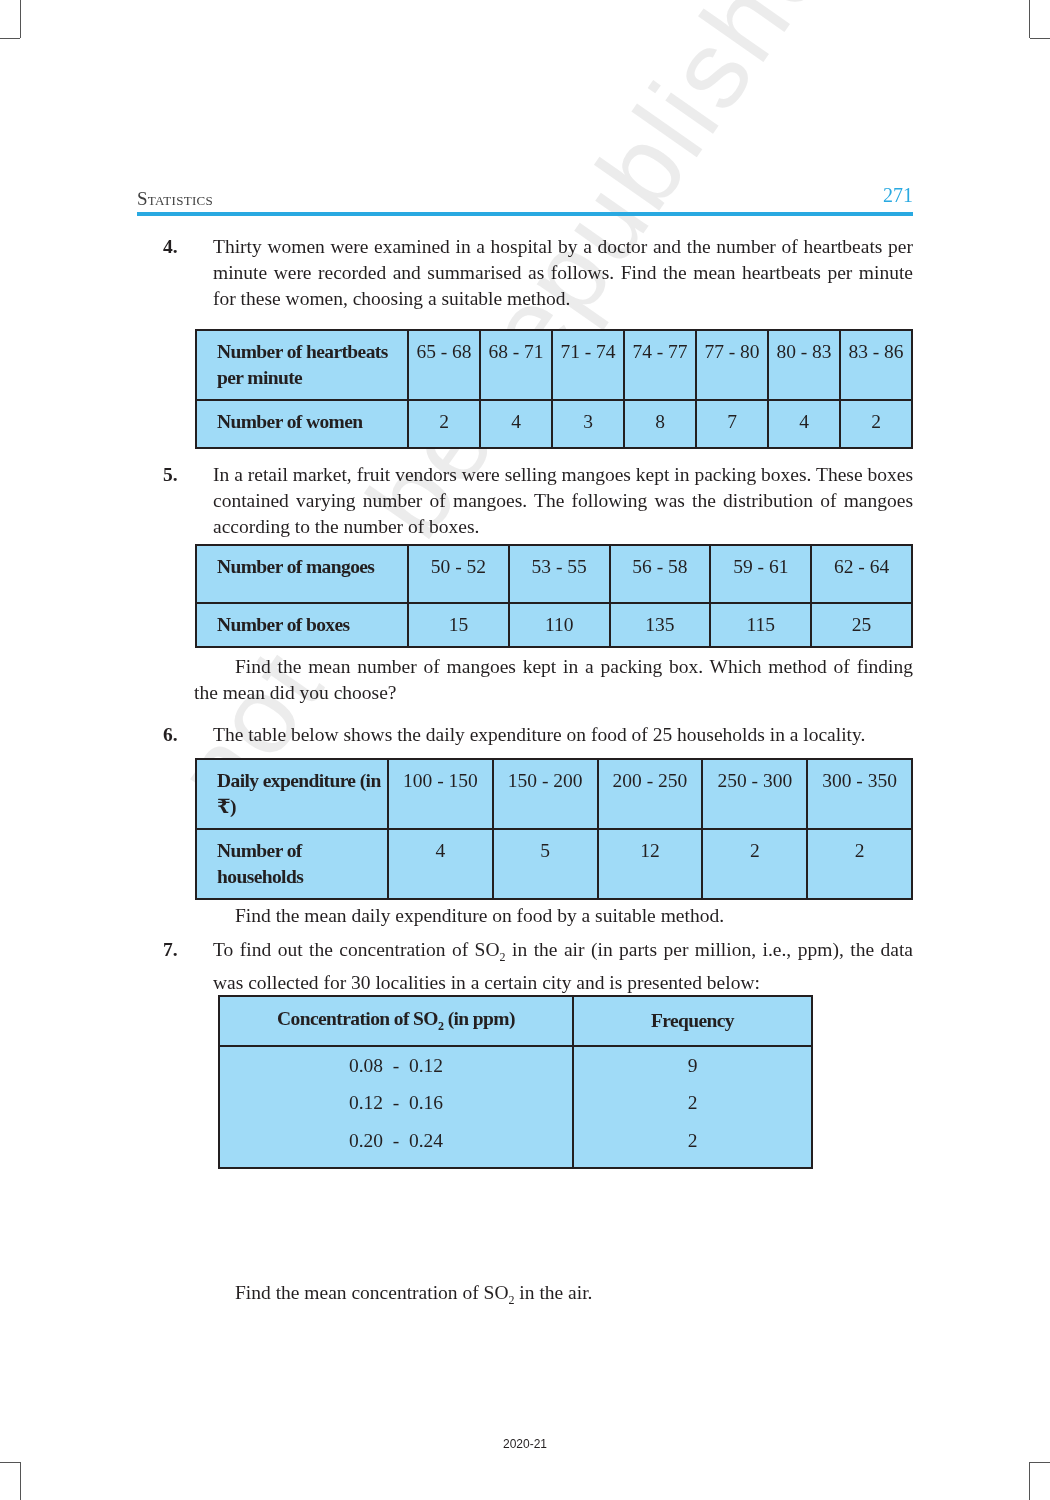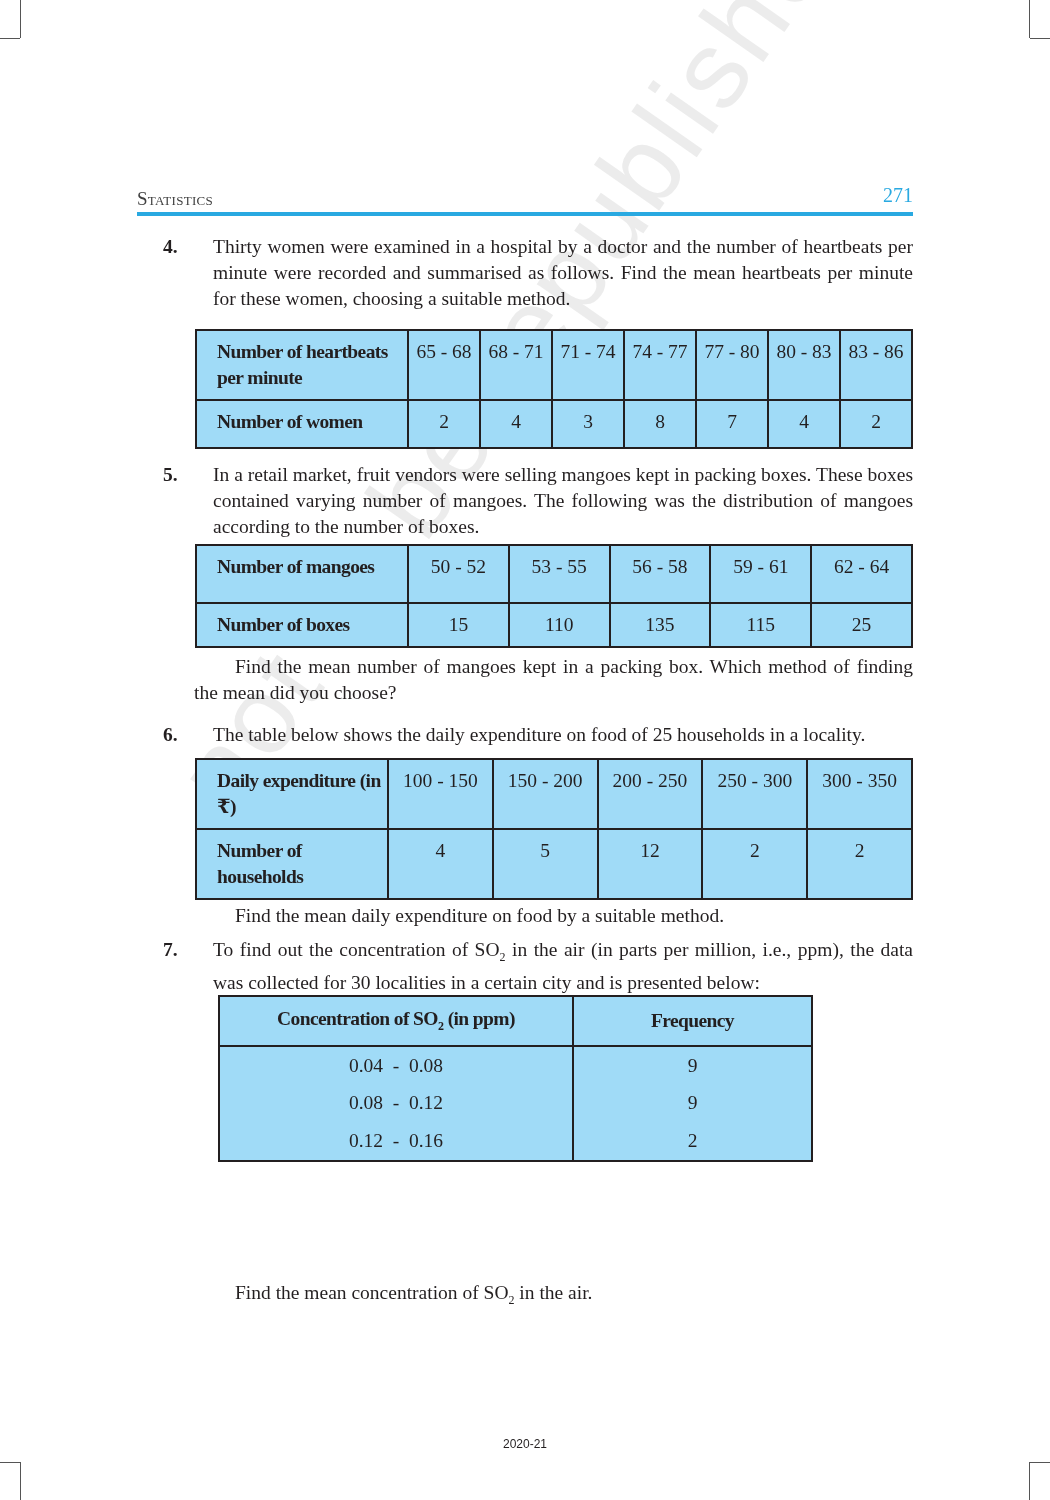--- a/index.html
+++ b/index.html
@@ -165,28 +165,28 @@
   <span class="num">7.</span>
   <div class="body"><span>To find out the concentration of SO</span><sub>2</sub><span> in the air (in parts per million, i.e., ppm), the data was collected for 30 localities in a certain city and is presented below:</span></div>
 </div>
 <table class="so2">
   <tbody>
       <tr>
     <th style="width:350px;"><span>Concentration of SO</span><sub>2</sub><span> (in ppm)</span></th>
     <th>Frequency</th>
   </tr>
   <tr>
-    <td style="white-space:pre;">0.04  -  0.08</td>
-    <td>9</td>
-  </tr>
-  <tr>
     <td style="white-space:pre;">0.08  -  0.12</td>
     <td>9</td>
   </tr>
   <tr>
     <td style="white-space:pre;">0.12  -  0.16</td>
+    <td>2</td>
+  </tr>
+  <tr class="last">
+    <td style="white-space:pre;">0.20  -  0.24</td>
     <td>2</td>
   </tr>
 </tbody>
   </table>
 <div class="para" style="left:235px;top:1280px;"><span>Find the mean concentration of SO</span><sub>2</sub><span> in the air.</span></div>
 
 <div class="footer">2020-21</div>
 
 </body></html>

